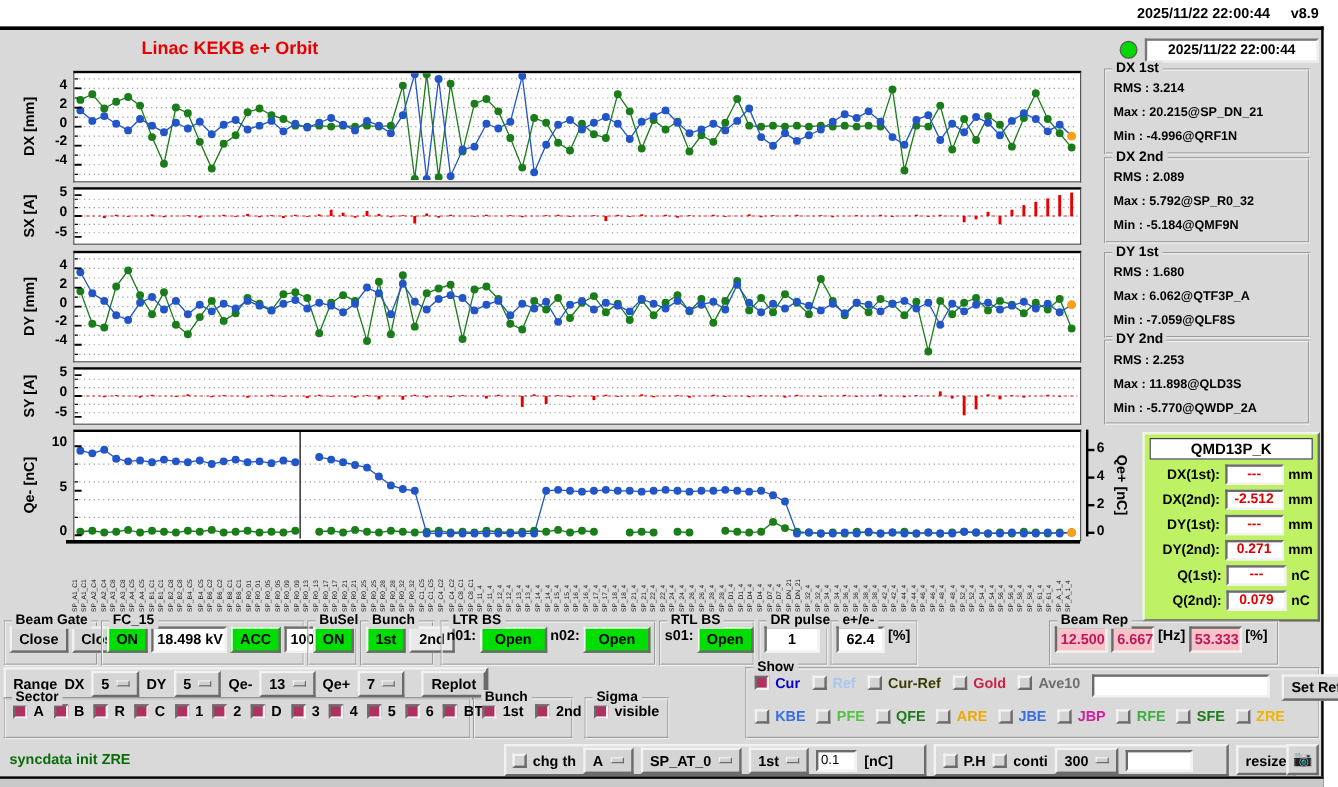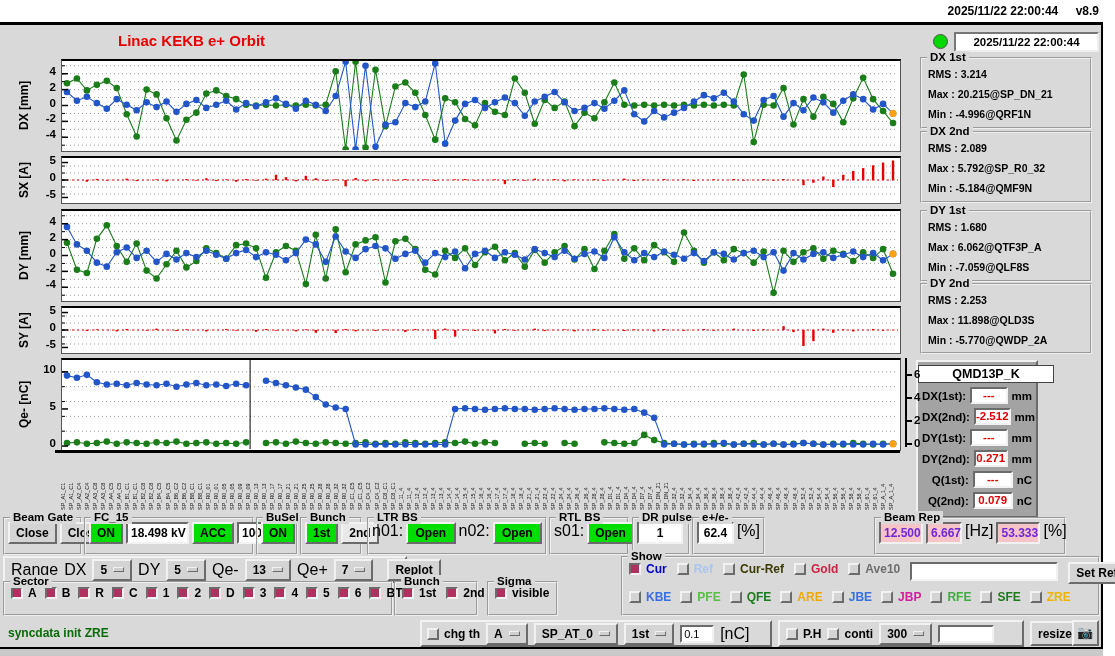--- a/index.html
+++ b/index.html
@@ -38,34 +38,34 @@
 
 .grp{position:absolute;border:2px groove #efefef}
 .glabel{position:absolute;top:-8px;left:5px;background:#d9d9d9;padding:0 3px;font-weight:bold;font-size:11.5px;line-height:13px;white-space:nowrap}
 .statgroup{left:920px;width:172px;padding:5px 0 0 6px}
 #sg-dx1{top:57px;height:72px}
 #sg-dx2{top:131px;height:72px}
 #sg-dy1{top:210px;height:72px}
 #sg-dy2{top:283px;height:71px}
 .statline{font-weight:bold;font-size:10.5px;line-height:20px;white-space:nowrap}
 
-#qmdpanel{position:absolute;left:916px;top:360px;width:122px;height:158px;border:2px solid;border-color:#f2f2f2 #6b6b6b #6b6b6b #f2f2f2;background:#a3a3a3}
+#qmdpanel{position:absolute;left:952px;top:360px;width:148px;height:158px;border:2px solid;border-color:#f2f2f2 #6b6b6b #6b6b6b #f2f2f2;background:#bef264}
 .qmdname{margin:3px auto 2px;width:136px;height:18px;background:#fff;border:1px solid #444;text-align:center;font-weight:bold;font-size:12.5px;line-height:16px}
 .qmdrow{display:flex;align-items:center;gap:4px;padding:0 4px;height:21px}
 .qmdlabel{width:60px;text-align:right;font-weight:bold;font-size:11.5px;white-space:nowrap}
 .qmdval{width:50px;height:17px;background:#fff;border:2px solid;border-color:#6b6b6b #f2f2f2 #f2f2f2 #6b6b6b;color:#e00000;font-weight:bold;font-size:11.5px;text-align:center;line-height:13px}
 .qmdunit{font-weight:bold;font-size:11.5px}
 
 .grow{display:flex;gap:3px;padding:3px 3px 0 3px}
 .btn{border:2px solid;border-color:#f2f2f2 #6b6b6b #6b6b6b #f2f2f2;background:#d4d4d4;font-weight:bold;font-size:12px;line-height:16px;padding:1px 6px;font-family:inherit;white-space:nowrap;cursor:default}
 .btn.green{background:#00dd00}
 .btn.lite{background:#e9e9e9}
 .field{border:2px solid;border-color:#6b6b6b #f2f2f2 #f2f2f2 #6b6b6b;background:#fff;font-weight:bold;font-size:12px;line-height:16px;padding:1px 3px;text-align:center;white-space:nowrap}
-.field.pink{background:#f6c3c9;color:#6d28d9}
-.lbl{font-weight:normal;font-size:16px;white-space:nowrap}
+.field.pink{background:#f6c3c9;color:#be185d}
+.lbl{font-weight:bold;font-size:12px;white-space:nowrap}
 .opt{display:inline-flex;align-items:center;gap:6px;border:2px solid;border-color:#f2f2f2 #6b6b6b #6b6b6b #f2f2f2;background:#d4d4d4;padding:1px 6px;font-weight:bold;font-size:12px;line-height:16px;cursor:default}
 .dash{width:11px;height:5px;border:1px solid;border-color:#f2f2f2 #6b6b6b #6b6b6b #f2f2f2;background:#cfcfcf}
 .cb{width:12px;height:12px;min-width:12px;border:2px solid;border-color:#f2f2f2 #6b6b6b #6b6b6b #f2f2f2;background:#d4d4d4;display:inline-block}
 .cb.checked{background:#b03060;border-color:#6b6b6b #f2f2f2 #f2f2f2 #6b6b6b}
 .cbitem{display:inline-flex;align-items:center;gap:5px;font-weight:bold;font-size:12px;white-space:nowrap}
 .raisedframe{border:2px solid;border-color:#f2f2f2 #6b6b6b #6b6b6b #f2f2f2}
 
 #g-beamgate{left:3px;top:517px;width:79px;height:38px}
 #g-fc15{left:84px;top:517px;width:170px;height:38px}
 #g-busel{left:256px;top:517px;width:42px;height:38px}

